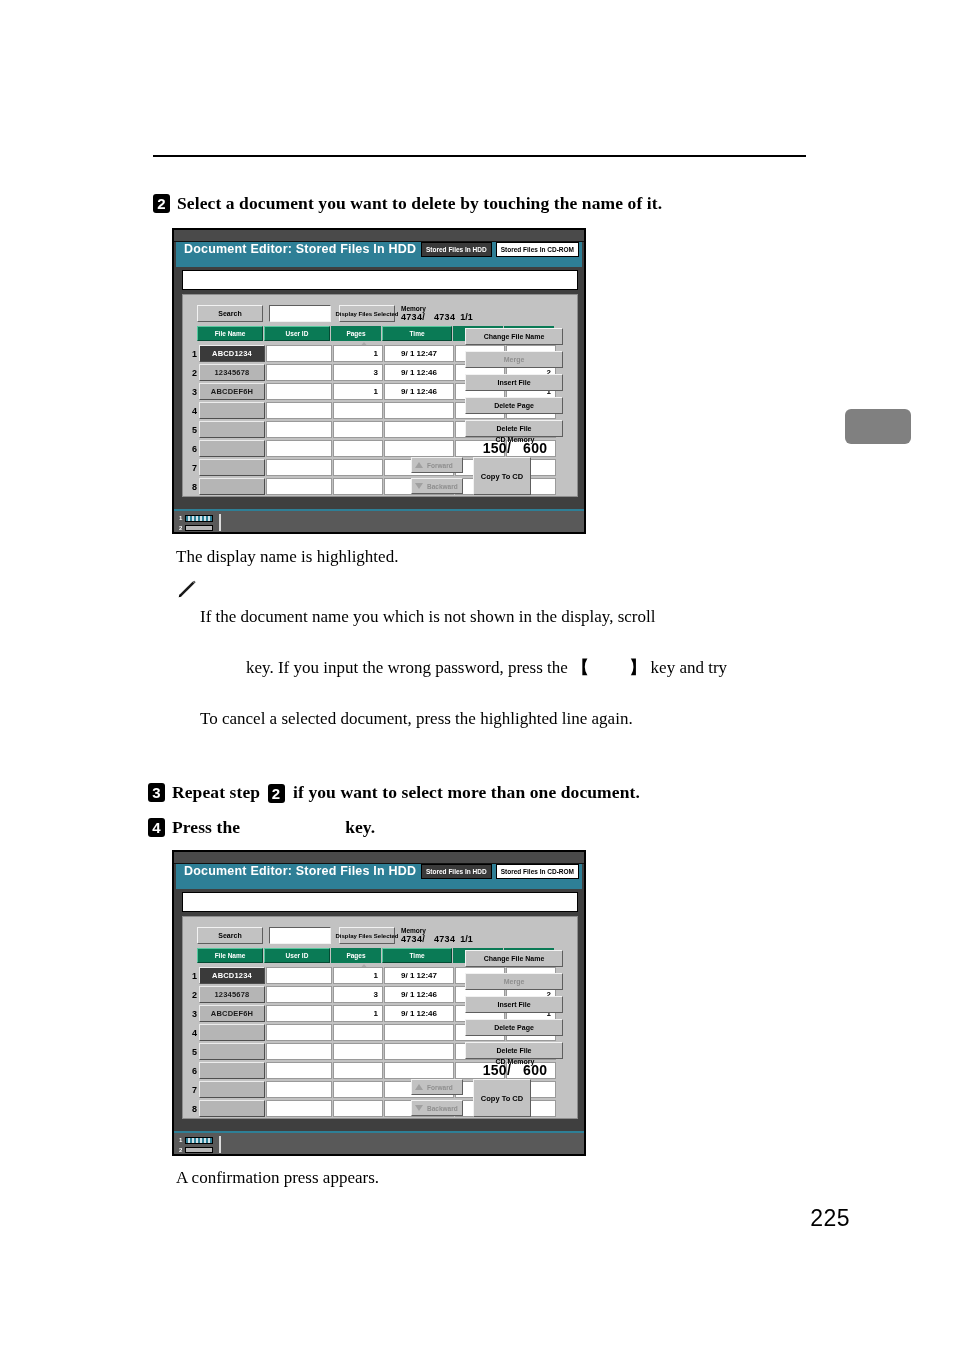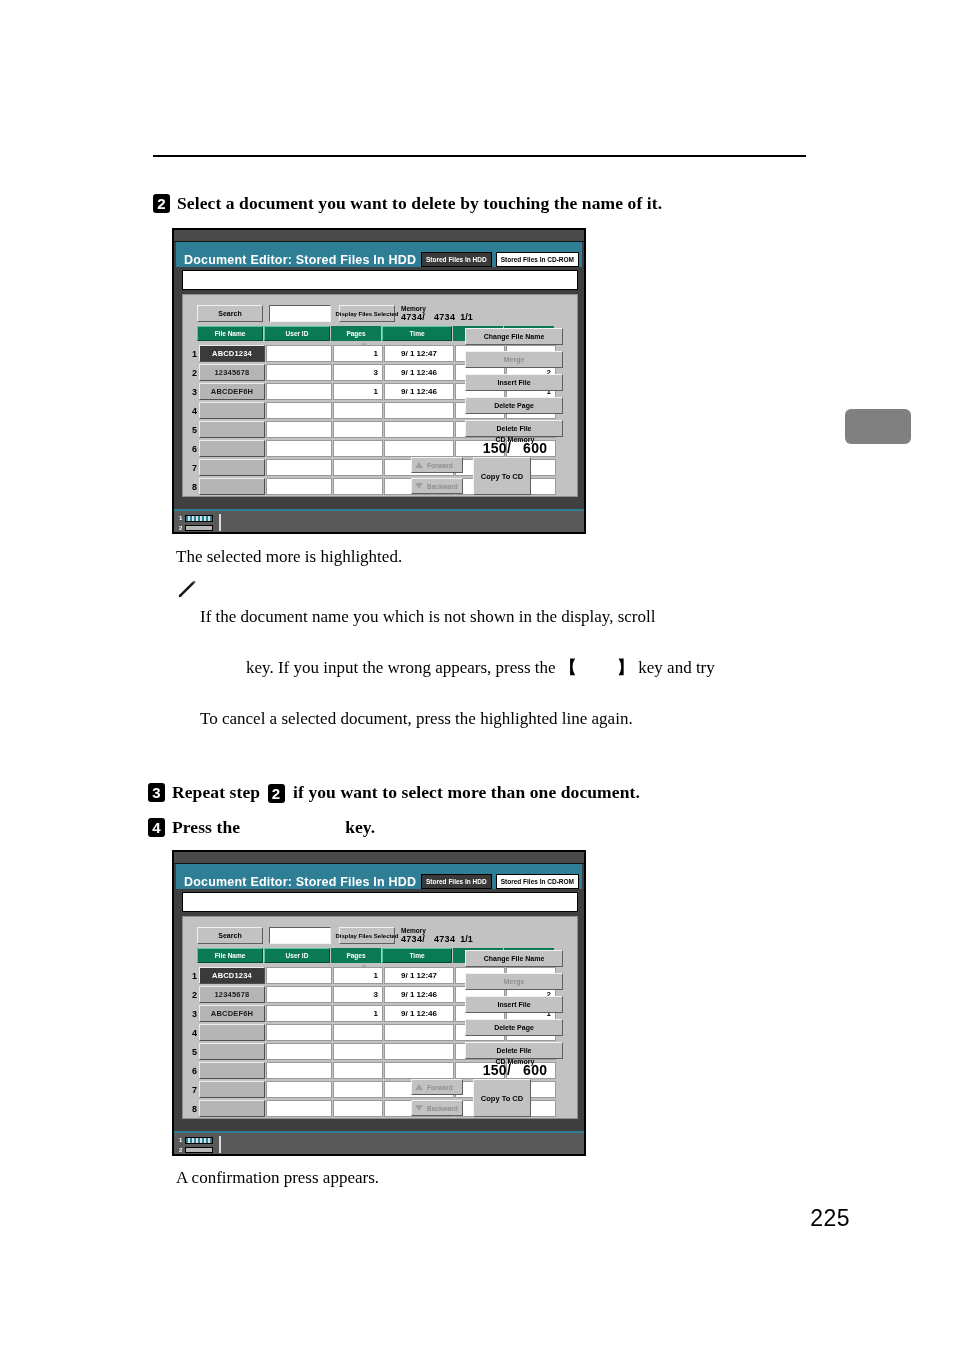--- a/index.html
+++ b/index.html
@@ -117,21 +117,21 @@
     background: #4a4a4a;
     border-bottom: 1px solid #111;
   }
   .lcd-titlebar {
     position: absolute;
     left: 2px; top: 12px;
     width: 406px;
     height: 25px;
     background: #2e7f96;
     display: flex;
-    align-items: flex-end;
+    align-items: flex-start;
   }
   .lcd-title {
     color: #ffffff;
     font-weight: bold;
     font-size: 12.5px;
     margin-left: 8px;
     letter-spacing: .2px;
     white-space: nowrap;
   }
   .tabbtn {
@@ -549,35 +549,35 @@
           <span class="fw-bar1"></span>
         </div>
         <div class="fw-row" style="margin-top:2px">
           <span class="fw-lbl">2</span>
           <span class="fw-bar2"></span>
         </div>
       </div>
     </div>
   </div>
 
-  <div class="para" style="left:176px; top:546px; width:620px;">The selected more is highlighted.</div>
+  <div class="para" style="left:176px; top:546px; width:620px;">The display name is highlighted.</div>
 
   <svg class="note-icon" viewBox="0 0 24 24">
     <path d="M3 21 L6 20 L20 6 L18 4 L4 18 Z" fill="#1a1a1a"></path>
     <path d="M18 4 L20 6 L21.5 4.5 L20 3 Z" fill="#555"></path>
     <path d="M3 21 L6 20 L4 18 Z" fill="#000"></path>
   </svg>
 
   <div class="para just" style="left:200px; top:606px; width:596px;">
     <div>If  the  document  name  you  which  is  not  shown  in  the  display,  scroll</div>
   </div>
 
   <div class="para just" style="left:200px; top:657px; width:596px;">
     <div>
-      <span style="margin-left:46px">key. If you input the wrong appears, press the</span>
+      <span style="margin-left:46px">key. If you input the wrong password, press the</span>
       <span style="font-weight:bold">【</span>
       <span style="margin-left:36px;font-weight:bold">】</span>
       <span>key and try</span>
     </div>
   </div>
 
   <div class="para" style="left:200px; top:708px; width:596px;">To cancel a selected document, press the highlighted line again.</div>
 
   <div class="step-line" style="left:148px; top:782px;">
     <span class="step-num">3</span>

